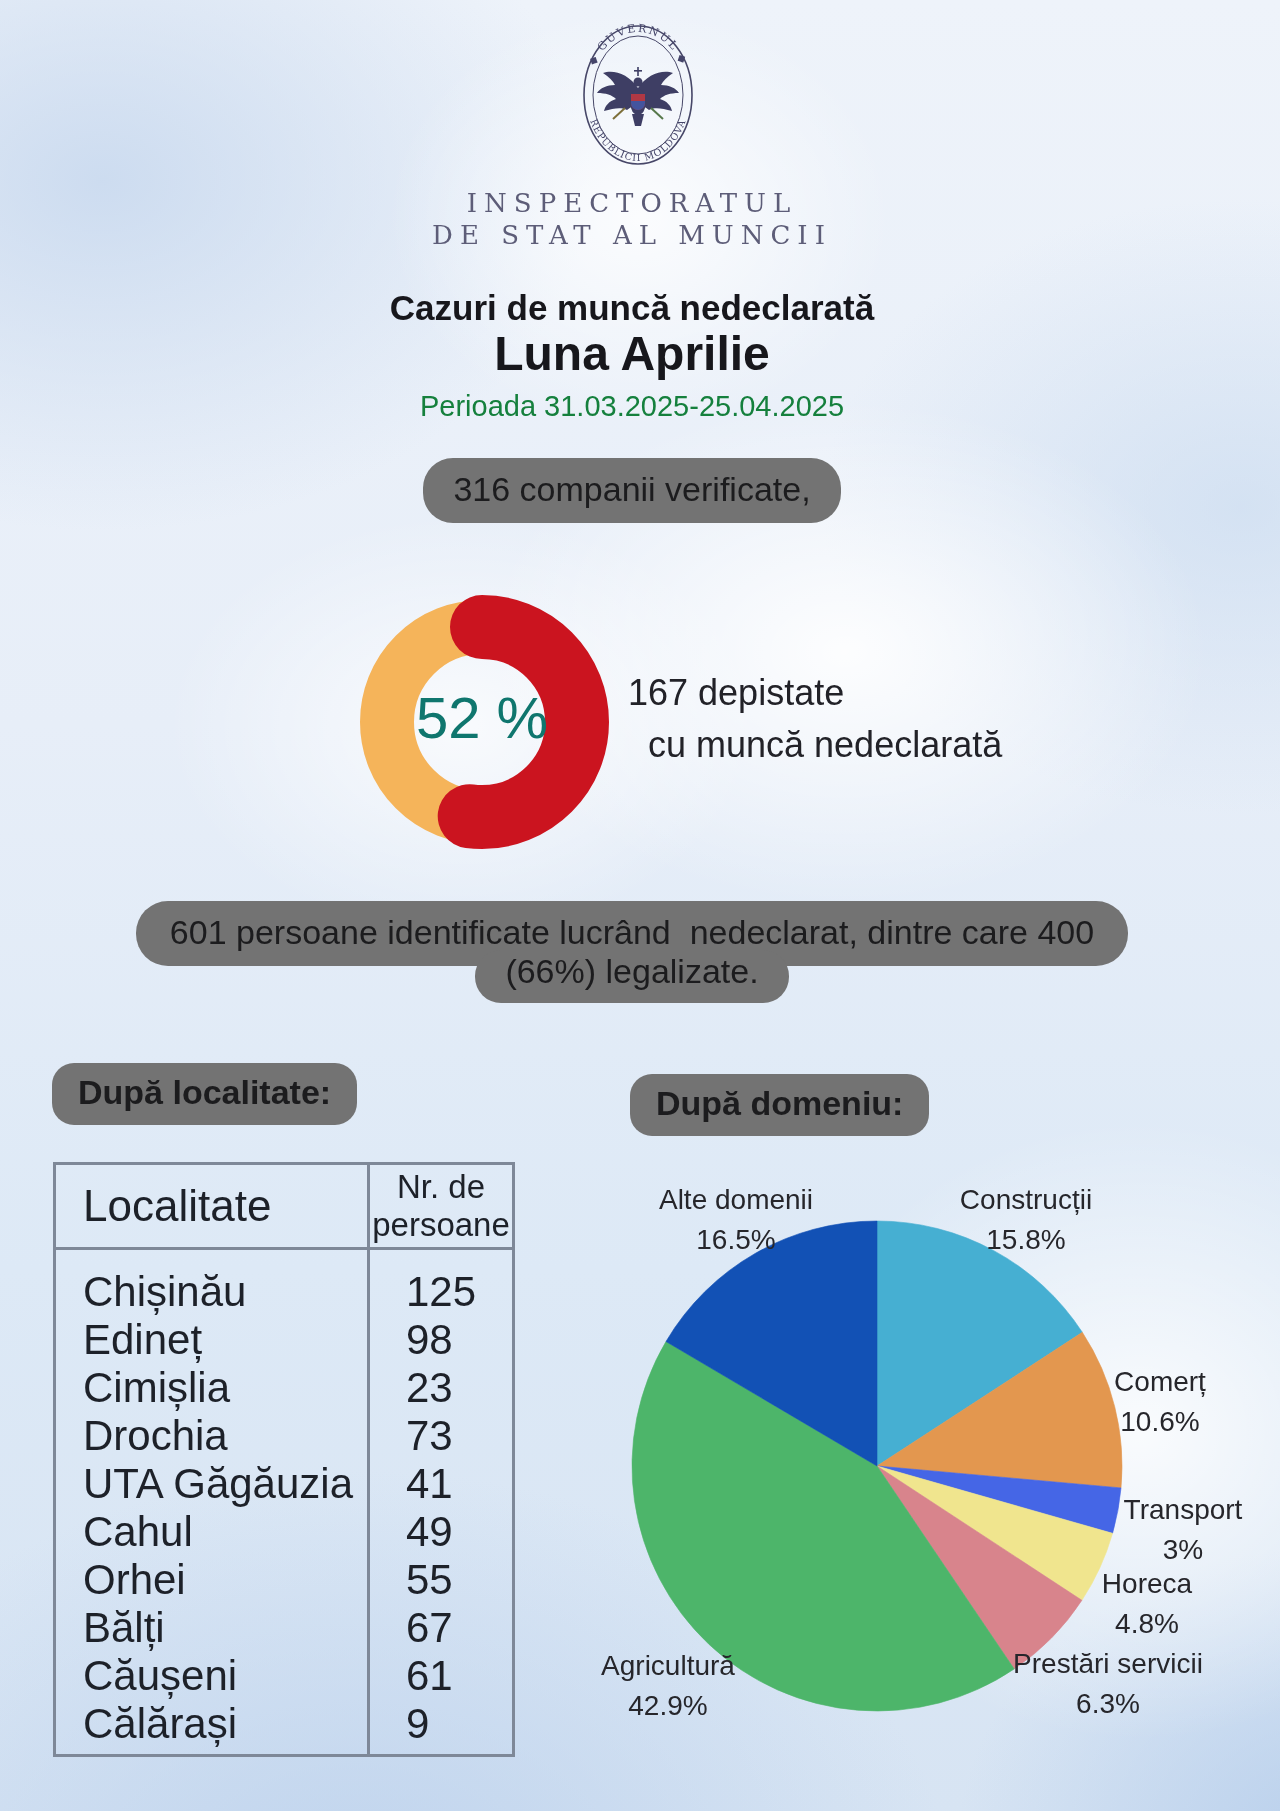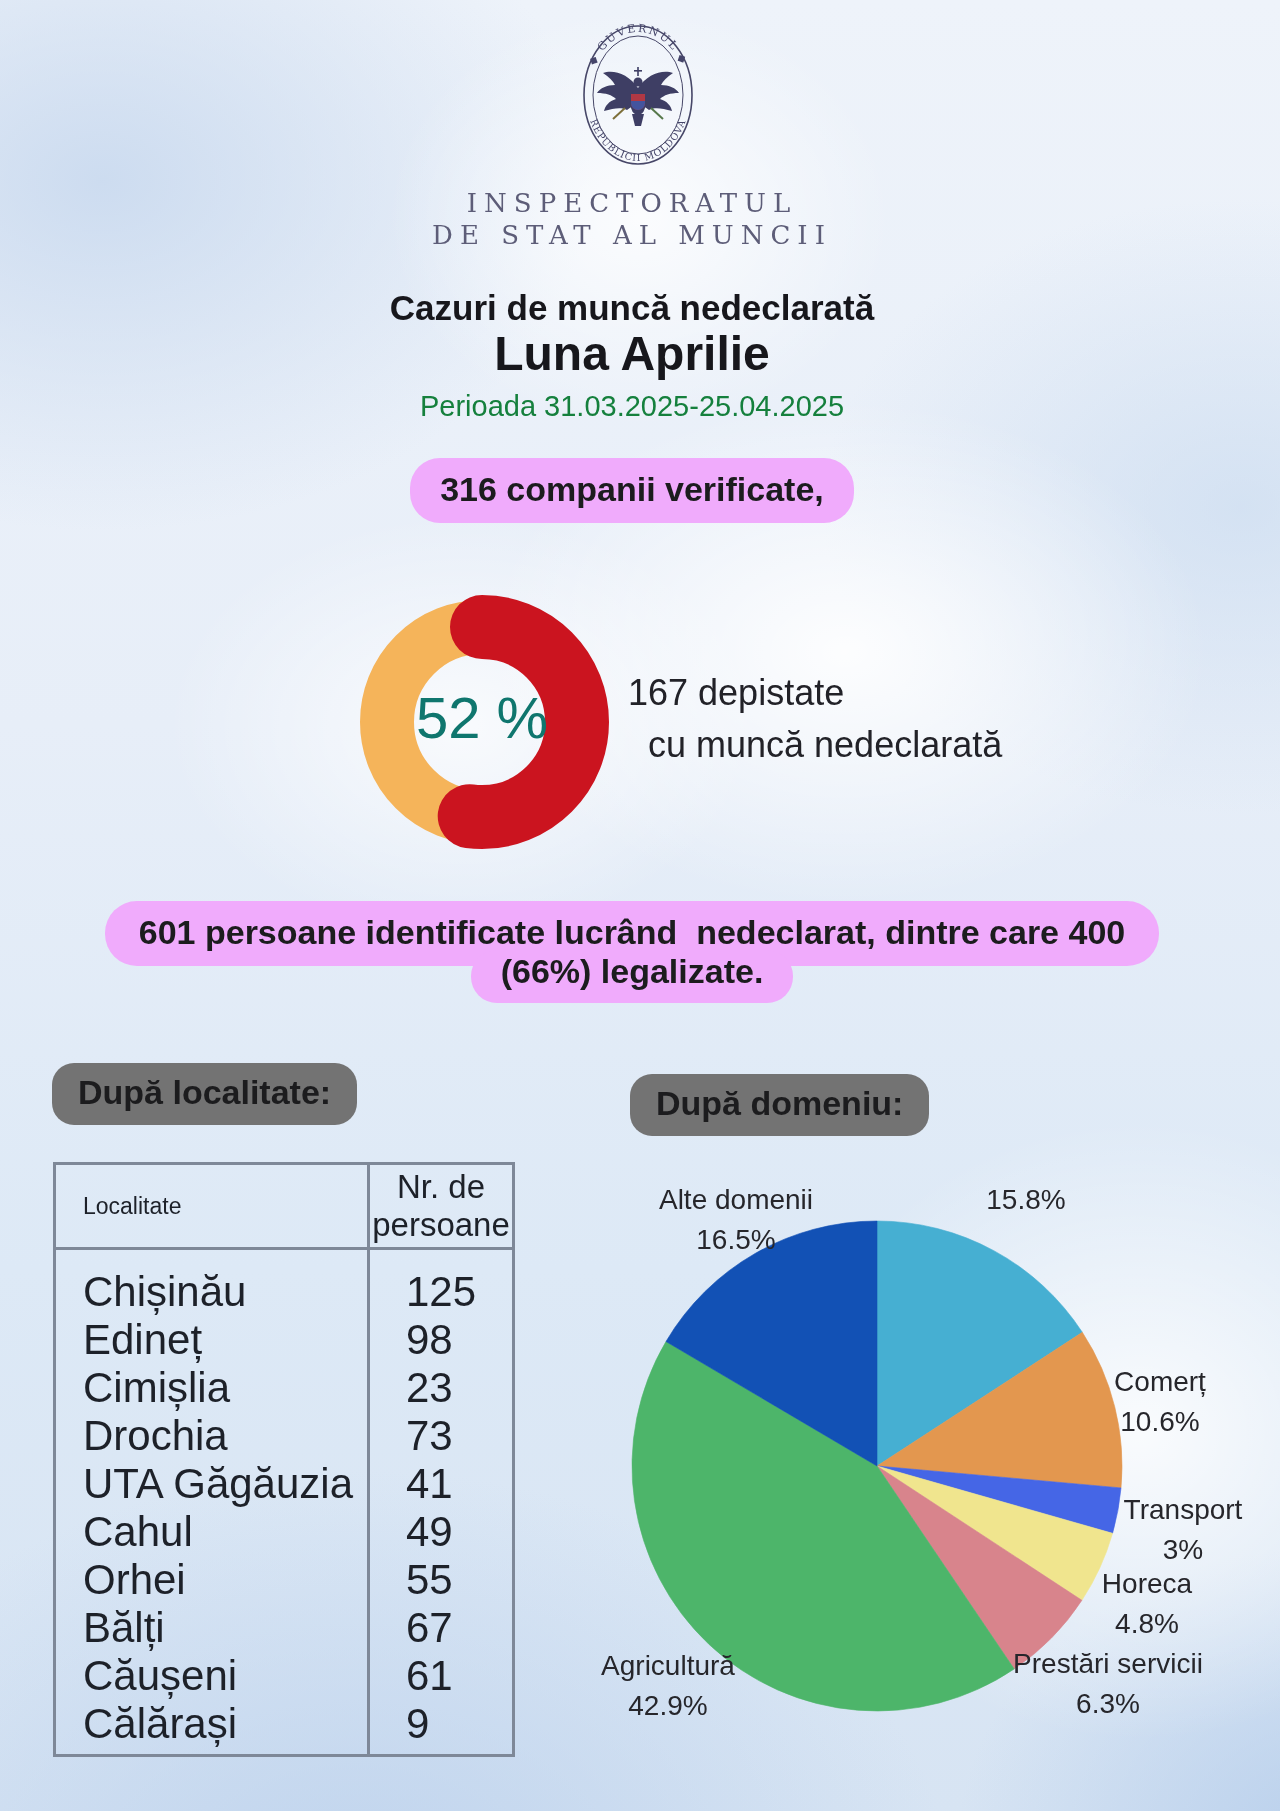--- a/index.html
+++ b/index.html
@@ -23,21 +23,21 @@
   
   .org-line{font-family:"DejaVu Serif","Liberation Serif",serif;color:#5d5d78;letter-spacing:7px;font-size:26px;}
   .emblem-svg{position:absolute;left:563px;top:22px;}
 
   
   .t-subject{top:288px;font-size:35px;font-weight:bold;color:#17171c;}
   .t-month{top:326px;font-size:48px;font-weight:bold;color:#17171c;}
   .t-period{top:390px;font-size:29px;color:#15803d;}
 
   
-  .hl-line{white-space:pre;display:inline-block;background:#f0abfc;color:#1c1c1e;font-weight:bold;}
+  .hl-line{white-space:pre;display:inline-block;background:#737373;color:#1c1c1e;font-weight:normal;}
   .hl1{top:458px;}
   .hl1 .l1{font-size:34px;padding:12px 30px 14px;border-radius:30px;}
   .hl1 .l2{font-size:34px;margin-top:-14px;padding:4px 28px 12px;border-radius:26px;}
   .hl2{top:901px;}
   .hl2 .l1{font-size:34px;padding:12px 34px 14px;border-radius:32px;}
   .hl2 .l2{font-size:34px;margin-top:-16px;padding:2px 30px 12px;border-radius:26px;}
 
   .section-badge{position:absolute;background:#737373;color:#1c1c1e;font-weight:bold;font-size:34px;
     padding:10px 26px 13px;border-radius:22px;}
   .sec-localitate{left:52px;top:1063px;}
@@ -48,21 +48,21 @@
   .donut-label{position:absolute;left:352px;top:684px;width:260px;text-align:center;
     font-size:58px;color:#0f766e;font-weight:400;}
   .donut-side1{position:absolute;left:628px;top:672px;font-size:36px;color:#222228;}
   .donut-side2{position:absolute;left:648px;top:724px;font-size:36px;color:#222228;}
 
   
   .loc-table{position:absolute;left:53px;top:1162px;width:462px;border-collapse:collapse;table-layout:fixed;}
   .loc-table, .loc-table th{border:3px solid #7e8898;}
   .loc-table th{border-left:0;border-top:0;}
   .loc-table th:last-child{border-right:0;}
-  th.c1{width:283px;text-align:left;padding-left:27px;font-weight:400;font-size:23px;height:80px;color:#1d2129;}
+  th.c1{width:283px;text-align:left;padding-left:27px;font-weight:400;font-size:44px;height:80px;color:#1d2129;}
   th.c2{text-align:center;font-weight:400;font-size:33px;line-height:38px;color:#1d2129;margin-top:42px;}
   .loc-table td{font-size:42px;height:47px;padding:0;color:#1d2129;}
   .loc-table td.n1{padding-left:27px;border-right:3px solid #7e8898;}
   .loc-table td.n2{padding-left:36px;}
   .loc-table tbody tr:first-child td{padding-top:18px;}
   .loc-table tbody tr:last-child td{padding-bottom:6px;}
 
   
   .pie-svg{position:absolute;left:622px;top:1211px;}
   .pie-label{position:absolute;text-align:center;font-size:28px;line-height:40px;color:#26262b;}
@@ -193,20 +193,21 @@
     <path d="M 255 255 L 459.91 389.31 A 245 245 0 0 1 392.19 457.98 Z" fill="#D8848C" stroke="#D8848C" stroke-width="0.6"></path>
     <path d="M 255 255 L 392.19 457.98 A 245 245 0 0 1 43.99 130.50 Z" fill="#4DB56A" stroke="#4DB56A" stroke-width="0.6"></path>
     <path d="M 255 255 L 43.99 130.50 A 245 245 0 0 1 255.00 10.00 Z" fill="#1251B5" stroke="#1251B5" stroke-width="0.6"></path>
   </svg>
 
 <div class="pie-label pl-alte">
   <div>Alte domenii</div>
   <div>16.5%</div>
 </div>
 <div class="pie-label pl-constructii">
+  <div>Construcții</div>
   <div>15.8%</div>
 </div>
 <div class="pie-label pl-comert">
   <div>Comerț</div>
   <div>10.6%</div>
 </div>
 <div class="pie-label pl-transport">
   <div>Transport</div>
   <div>3%</div>
 </div>

